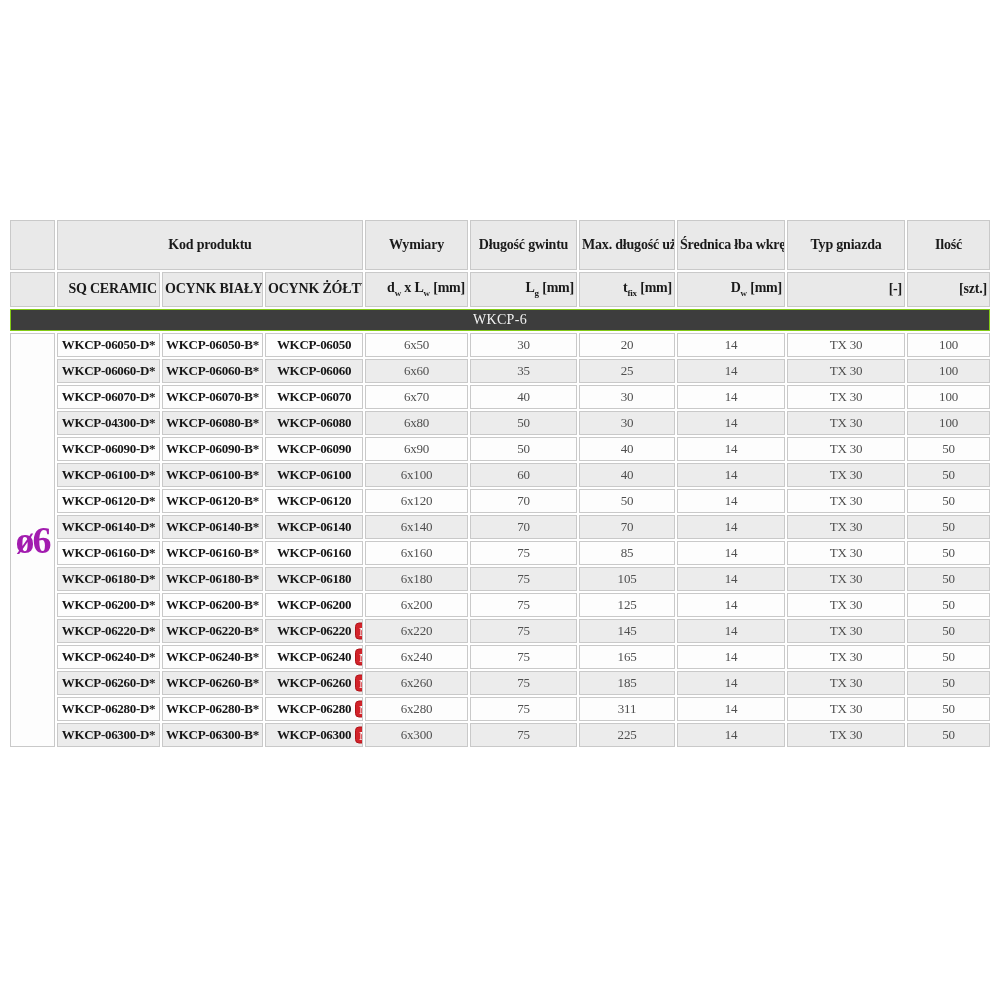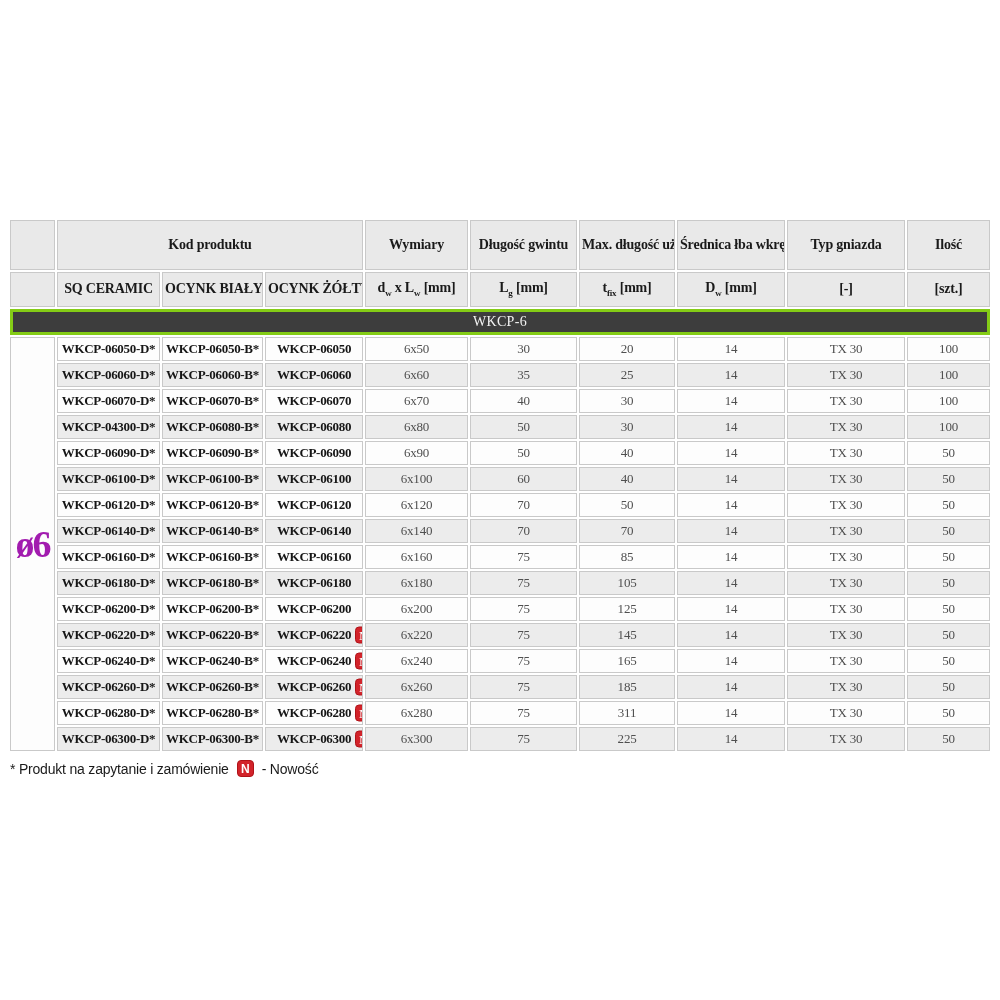--- a/index.html
+++ b/index.html
@@ -28,27 +28,27 @@
   thead th{
     background:#e9e9e9;
     color:#1a1a1a;
     font-size:14px;
     font-weight:bold;
     letter-spacing:-0.2px;
     white-space:normal;
     line-height:1.15;
   }
   tr.hrow1 th{height:48px;}
-  tr.hrow2 th{height:33px;}
+  tr.hrow2 th{height:33px;text-align:right;}
   th.kod{ text-align:left; padding-left:12px; }
   th.corner{ background:#e9e9e9; }
   sub{ font-size:9px; }
   tr.band td{
     background:#3d3d3d;
-    border:3px solid #84cc16;
+    border:1px solid #84cc16;
     color:#f2f2f2;
     font-size:14px;
     height:20px;
     letter-spacing:0.3px;
   }
   tbody tr.data td{ height:22px; background:#fdfdfd; }
   tbody tr.data.even td{ background:#ececec; }
   td.group{
     background:#fdfdfd !important;
     font-size:38px;
@@ -313,19 +313,14 @@
           <td class="val">6x300</td>
           <td class="val">75</td>
           <td class="val">225</td>
           <td class="val">14</td>
           <td class="val">TX 30</td>
           <td class="val">50</td>
         </tr>
       </tbody>
   </table>
 
-  <div class="footnote">
-    <span>* Produkt na zapytanie i zamówienie</span>
-    <span class="nbadge">N</span>
-    <span>- Nowość</span>
-  </div>
 
 </div>
 
 </body></html>

